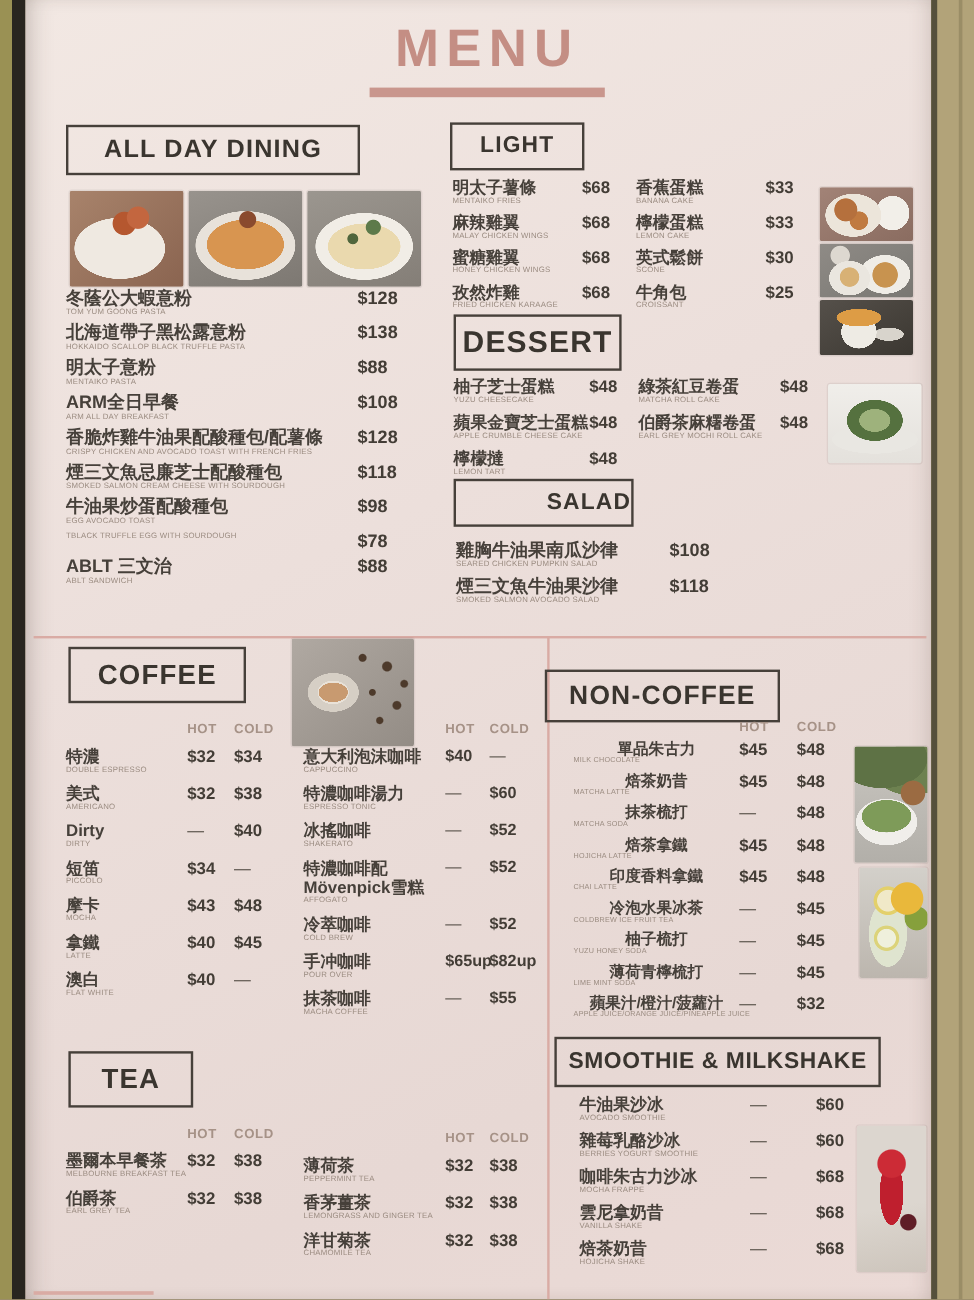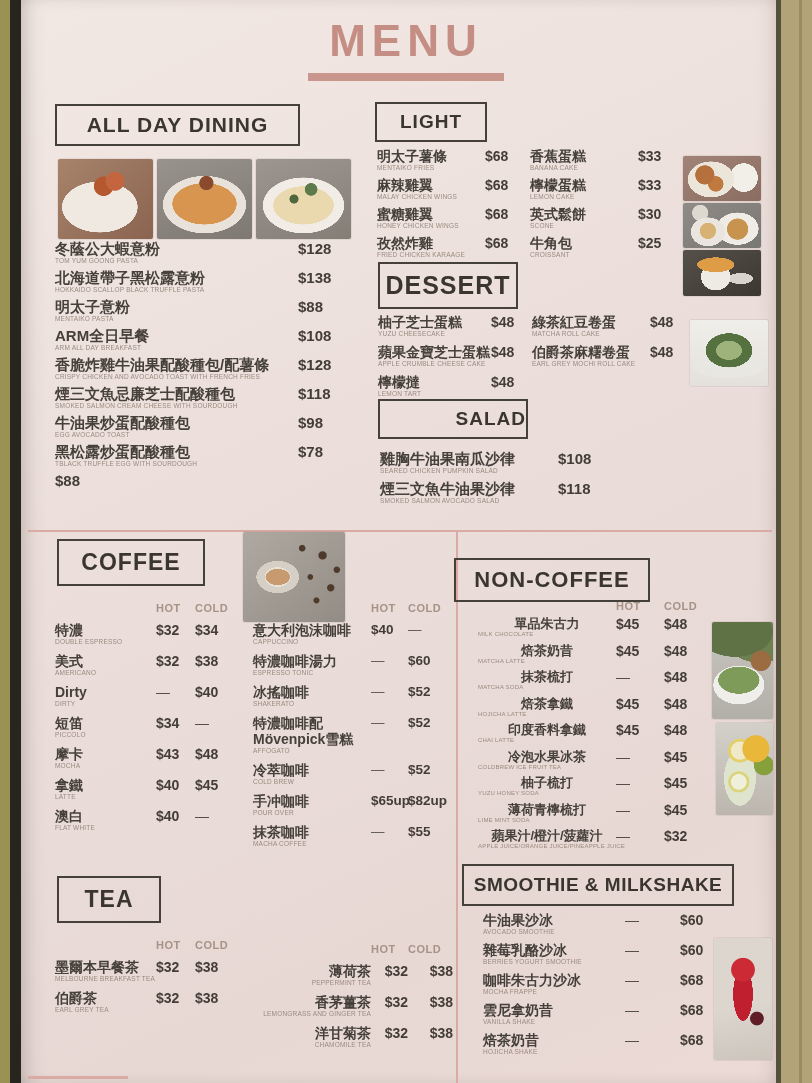--- a/index.html
+++ b/index.html
@@ -77,21 +77,21 @@
   .tbl-noncoffee .hrow{margin-bottom:4px;}
   .tbl-noncoffee .row{margin-bottom:5px;}
   .tbl-noncoffee .mi-zh{font-size:13px;line-height:15px;text-align:center;}
   .tbl-noncoffee .mi-en{font-size:6px;line-height:6.5px;}
 
   .tbl-tea-left{left:55px;top:939px;width:185px;}
   .tbl-tea-left .row,.tbl-tea-left .hrow{grid-template-columns:1fr 39px 45px;}
   .tbl-tea-left .row{margin-bottom:7px;}
   .tbl-tea-right{left:253px;top:943px;width:200px;}
   .tbl-tea-right .row,.tbl-tea-right .hrow{grid-template-columns:1fr 37px 45px;}
-  .tbl-tea-right .row{margin-bottom:7px;text-align:right;}
+  .tbl-tea-right .row{margin-bottom:7px;}
 
   .tbl-smoothie{left:483px;top:912px;width:243px;}
   .tbl-smoothie .row{grid-template-columns:1fr 55px 46px;margin-bottom:6px;}
 
   .ph{position:absolute;border-radius:2px;box-shadow:0 0 0 1px rgba(70,55,45,.08);}
   .ph-tomyum{left:58px;top:159px;width:95px;height:80px;background:
     radial-gradient(circle at 60% 28%,#c3663f 0 11%,transparent 12%),
     radial-gradient(circle at 48% 34%,#b5572f 0 13%,transparent 14%),
     radial-gradient(ellipse 40% 32% at 44% 60%,#efe9e1 0 99%,transparent 100%),
     radial-gradient(ellipse 28% 20% at 44% 60%,#e6d9c2 0 99%,transparent 100%),
@@ -223,26 +223,29 @@
       </div>
       <div class="row">
         <div class="mi-text">
           <div class="mi-zh">牛油果炒蛋配酸種包</div>
           <div class="mi-en">EGG AVOCADO TOAST</div>
         </div>
         <div class="mi-price">$98</div>
       </div>
       <div class="row">
         <div class="mi-text">
-          <div class="mi-zh">黑松露炒蛋配酸種包</div>
           <div class="mi-en">TBLACK TRUFFLE EGG WITH SOURDOUGH</div>
         </div>
         <div class="mi-price">$78</div>
       </div>
       <div class="row">
+        <div class="mi-text">
+          <div class="mi-zh">ABLT 三文治</div>
+          <div class="mi-en">ABLT SANDWICH</div>
+        </div>
         <div class="mi-price">$88</div>
       </div>
     </div>
 
   <div class="box box-light">LIGHT</div>
   <div class="list list-light-1">
       <div class="row">
         <div class="mi-text">
           <div class="mi-zh">明太子薯條</div>
           <div class="mi-en">MENTAIKO FRIES</div>

